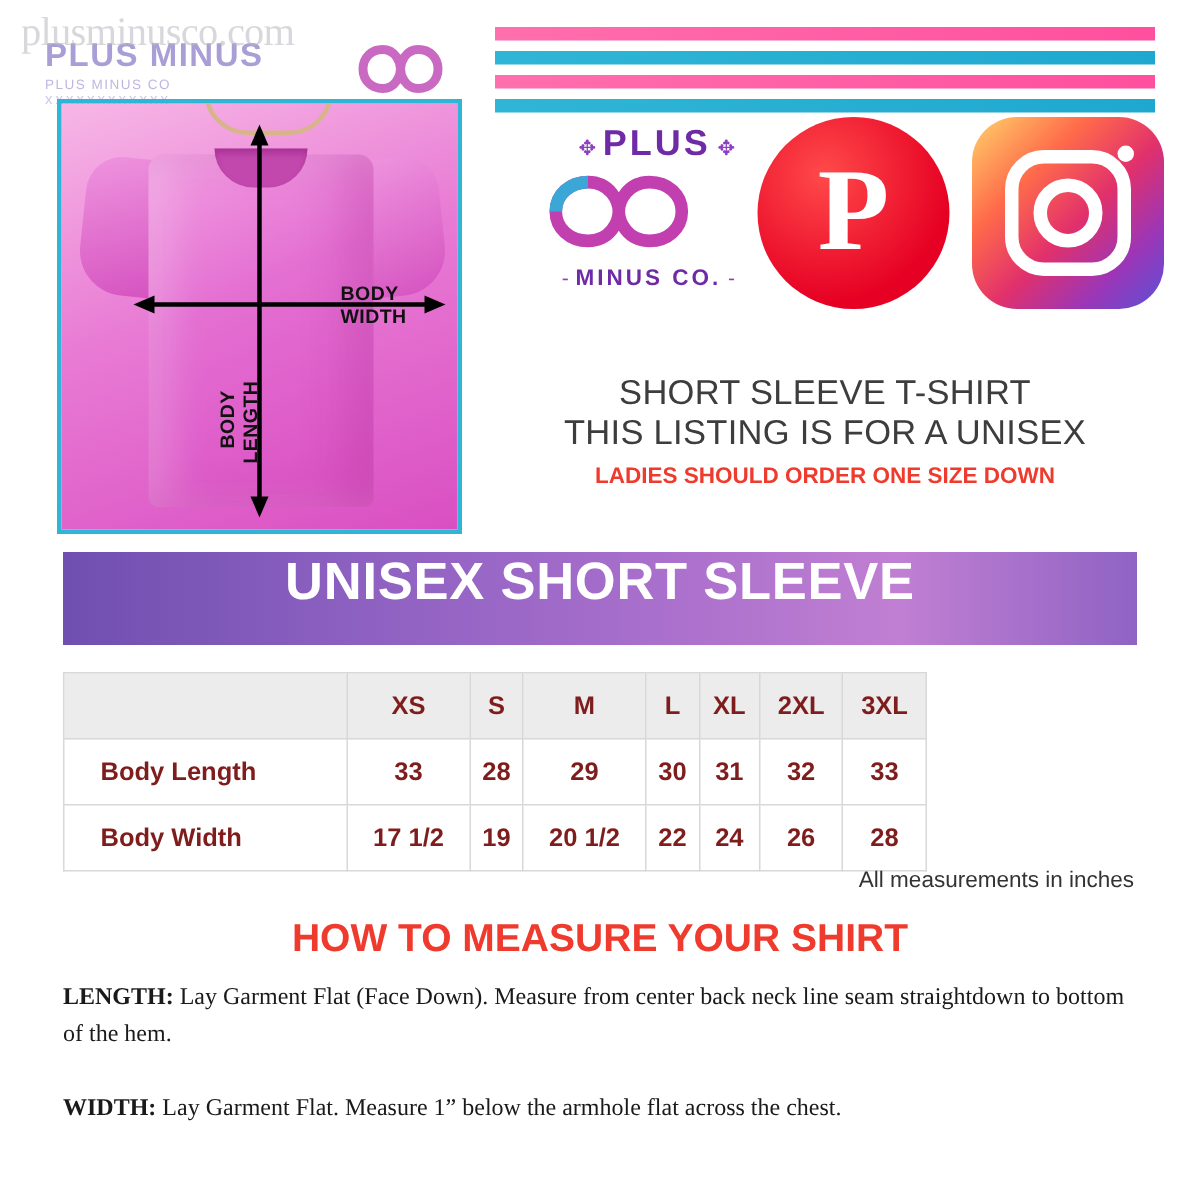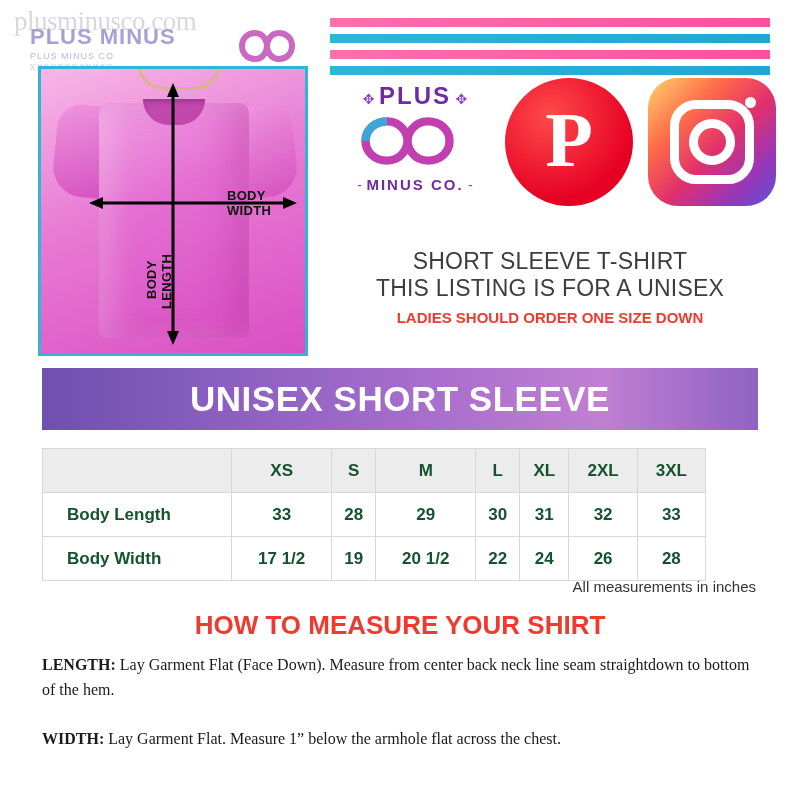--- a/index.html
+++ b/index.html
@@ -186,21 +186,21 @@
     left: 330px;
     top: 70px;
     width: 450px;
     height: 160px;
   }
   .plus-logo {
     position: absolute;
     left: 10px;
     top: 12px;
     width: 150px;
-    text-align: center;
+    text-align: right;
     color: #7b2fa8;
   }
   .plus-logo .pl-word {
     font-size: 24px;
     font-weight: bold;
     letter-spacing: 2px;
     color: #6f2aa6;
   }
   .plus-logo .pl-word2 {
     font-size: 15px;
@@ -282,39 +282,38 @@
 
   
   .banner {
     position: absolute;
     left: 42px;
     top: 368px;
     width: 716px;
     height: 62px;
     background: linear-gradient(90deg,#6f4fb0 0%, #8a5fc0 25%, #a96fcc 55%, #c07fd2 78%, #8f63c4 100%);
     display: flex;
-    align-items: center;
     justify-content: center;
   }
   .banner span {
     color: #fff;
     font-size: 35px;
     font-weight: bold;
     letter-spacing: .5px;
   }
 
   
   .sizetable {
     position: absolute;
     left: 42px;
     top: 448px;
-    width: 664px;
+    width: 576px;
     border-collapse: collapse;
     font-size: 17px;
-    color: #14532d;
+    color: #7f1d1d;
   }
   .sizetable td, .sizetable th {
     border: 1px solid #d8d8d8;
     height: 41px;
     text-align: center;
     font-weight: bold;
     background: #fff;
   }
   .sizetable thead th {
     background: #ececec;

